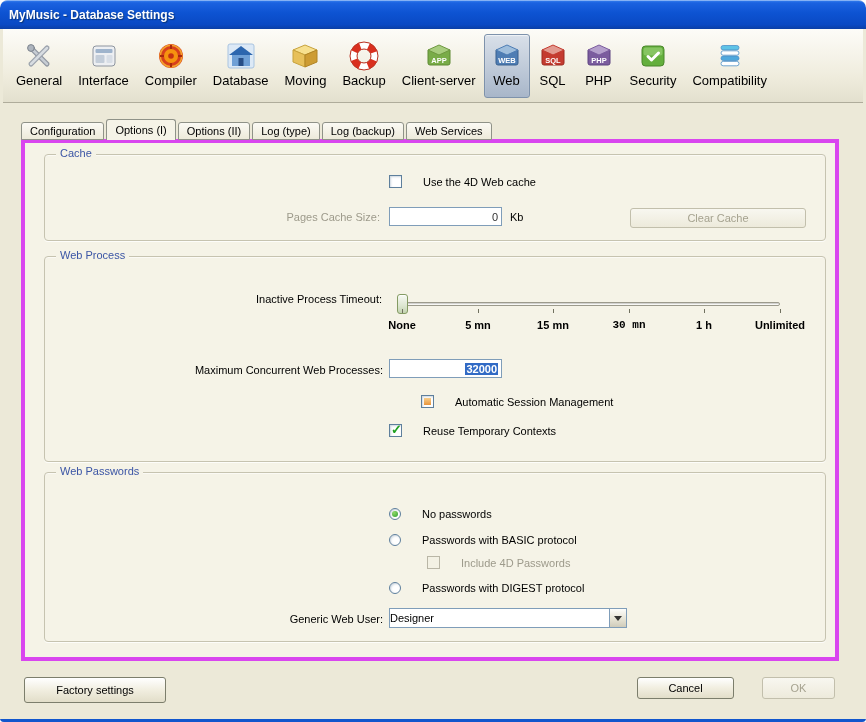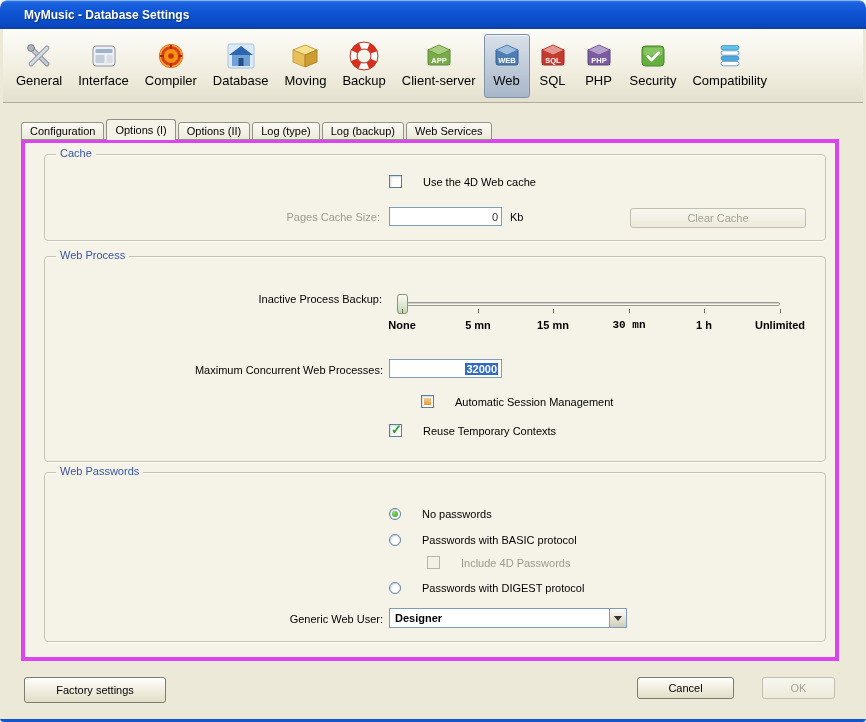--- a/index.html
+++ b/index.html
@@ -16,21 +16,21 @@
   .frame.left  { left:0; top:29; bottom:0; width:3px; }
   .frame.right { right:0; top:29; bottom:0; width:3px; }
   .frame.bottom{ left:0; right:0; bottom:0; height:3px; }
 
   
   .titlebar {
     position:absolute; left:0; top:0; width:866px; height:29px;
     background: linear-gradient(180deg,#3984F0 0%, #1B62E0 10%, #0D53D2 45%, #0A49C4 85%, #0B3FA6 100%);
     border-radius: 7px 7px 0 0;
     box-shadow: inset 0 1px 0 rgba(255,255,255,.4);
-    display:flex; align-items:center; padding-left:24px;
+    display:flex; align-items:center; padding-left:9px;
   }
   .titlebar .title {
     color:#fff; font-weight:bold; font-size:12px;
     text-shadow: 1px 1px 1px #0A3578;
   }
 
   
   .toolbar {
     position:absolute; left:3px; right:3px; top:29px; height:74px;
     background: linear-gradient(#FDFCF8, #EFECDD 65%, #E3E0CE);
@@ -114,21 +114,21 @@
     display:flex; align-items:center; justify-content:flex-end;
     padding:0 3px; font-size:11px;
   }
   .textfield .plain { color:#333; }
   .textfield .sel { background:#316AC5; color:#fff; font-weight:bold; padding:0 1px; }
 
   .combo {
     position:absolute; background:#fff; border:1px solid #7F9DB9;
     display:flex; align-items:stretch; cursor:pointer;
   }
-  .combo-text { flex:1; display:flex; align-items:center; padding-left:5px; font-weight:bold;border-radius:7px; }
+  .combo-text { flex:1; display:flex; align-items:center; font-weight:normal;border-radius:7px; }
   .combo-btn {
     width:17px; border-left:1px solid #7F9DB9;
     background: linear-gradient(#FDFDFB, #E4E1D2 60%, #CFCBBA);
     display:flex; align-items:center; justify-content:center;
   }
   .combo-arrow { width:0; height:0; border-left:4px solid transparent; border-right:4px solid transparent; border-top:5px solid #333; }
 
   
   .groove {
     position:absolute; height:4px; background:#FBFBF8;
@@ -345,21 +345,21 @@
       </div>
 
       <div class="llabel" style="left:465px; top:56px;">Kb</div>
 
       <div class="btn disabled" style="left:585px; top:53px; width:176px; height:20px;">Clear Cache</div>
     </div>
 
     <div class="group" style="left:19px; top:113px; width:782px; height:206px;">
       <span class="group-caption">Web Process</span>
 
-      <div class="rlabel" style="left:87px; top:36px; width:250px;">Inactive Process Backup:</div>
+      <div class="rlabel" style="left:87px; top:36px; width:250px;">Inactive Process Timeout:</div>
 
       <div class="groove" style="left:357px; top:45px; width:378px;"></div>
       <div class="thumb" style="left:352px; top:37px;"></div>
 
       <span class="tick" style="left:357px; top:52px;"></span>
       <span class="tick" style="left:433px; top:52px;"></span>
       <span class="tick" style="left:508px; top:52px;"></span>
       <span class="tick" style="left:584px; top:52px;"></span>
       <span class="tick" style="left:659px; top:52px;"></span>
       <span class="tick" style="left:735px; top:52px;"></span>

